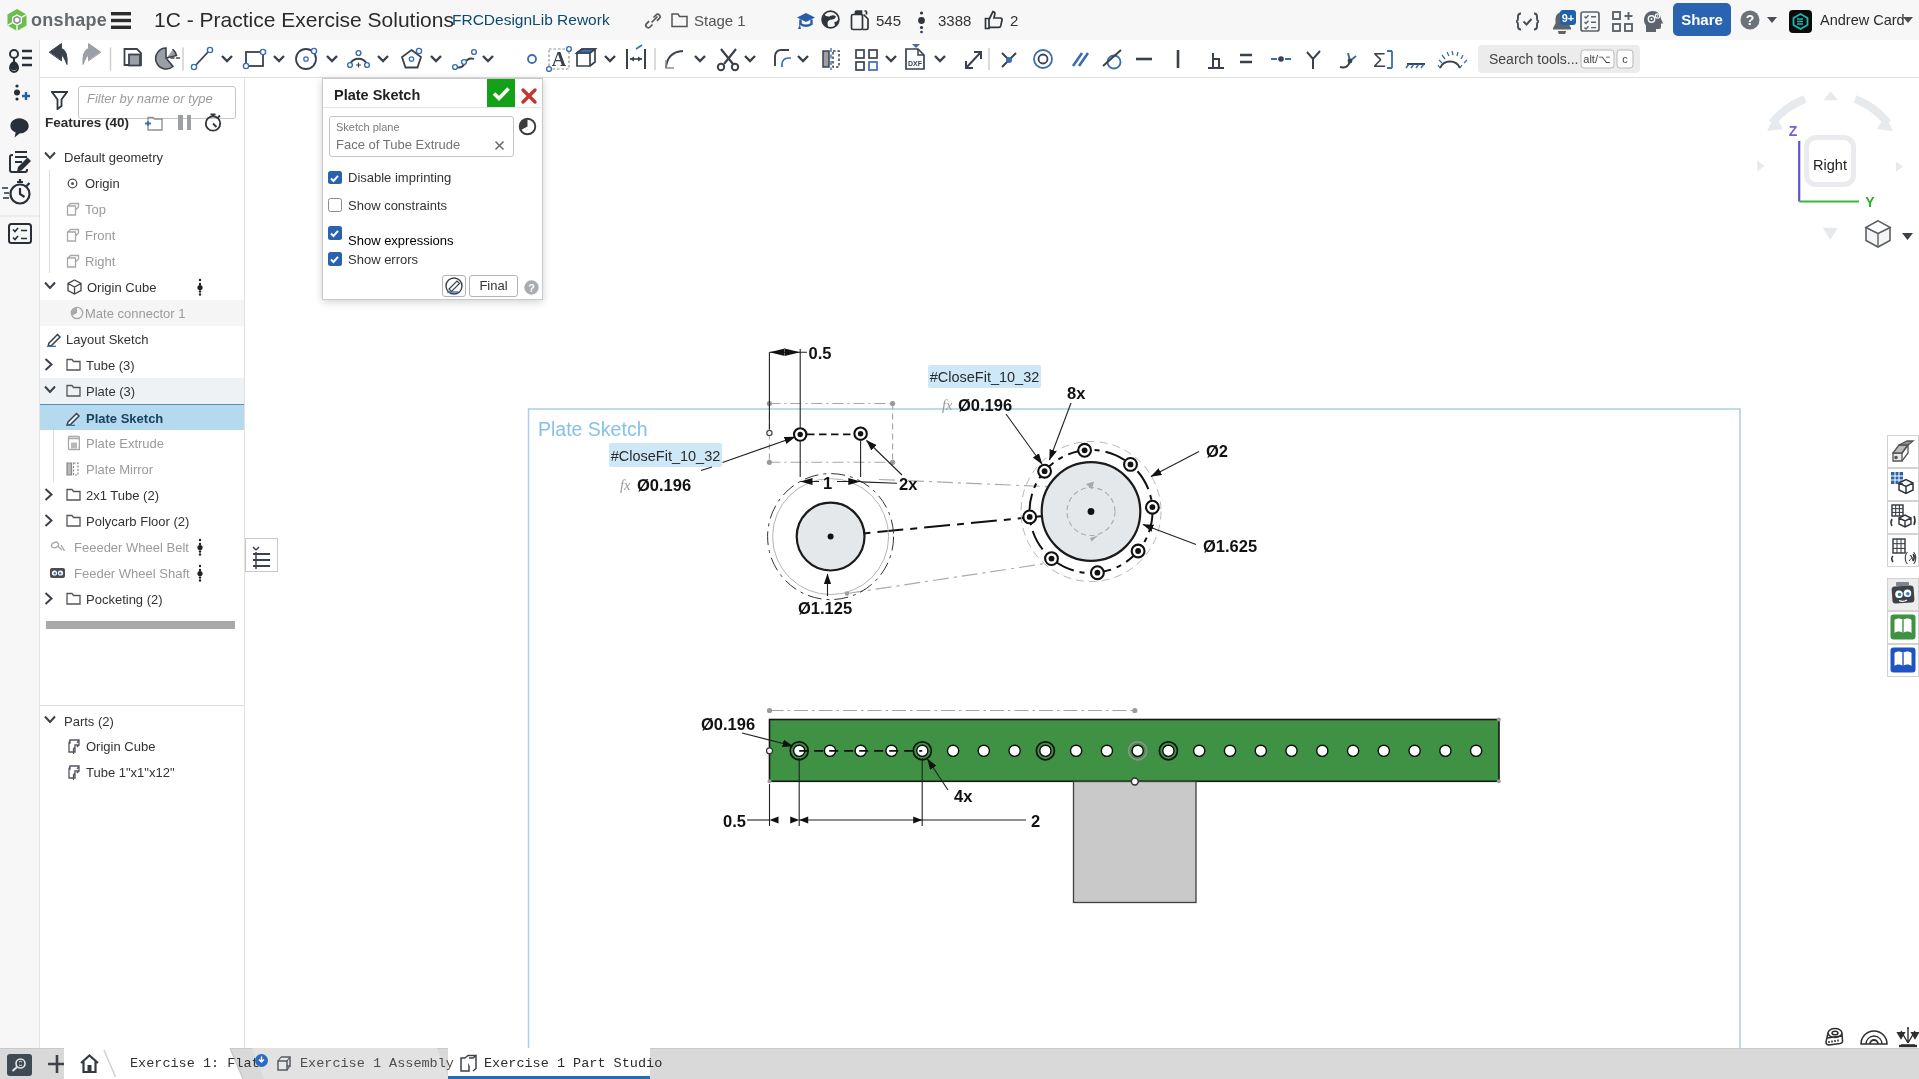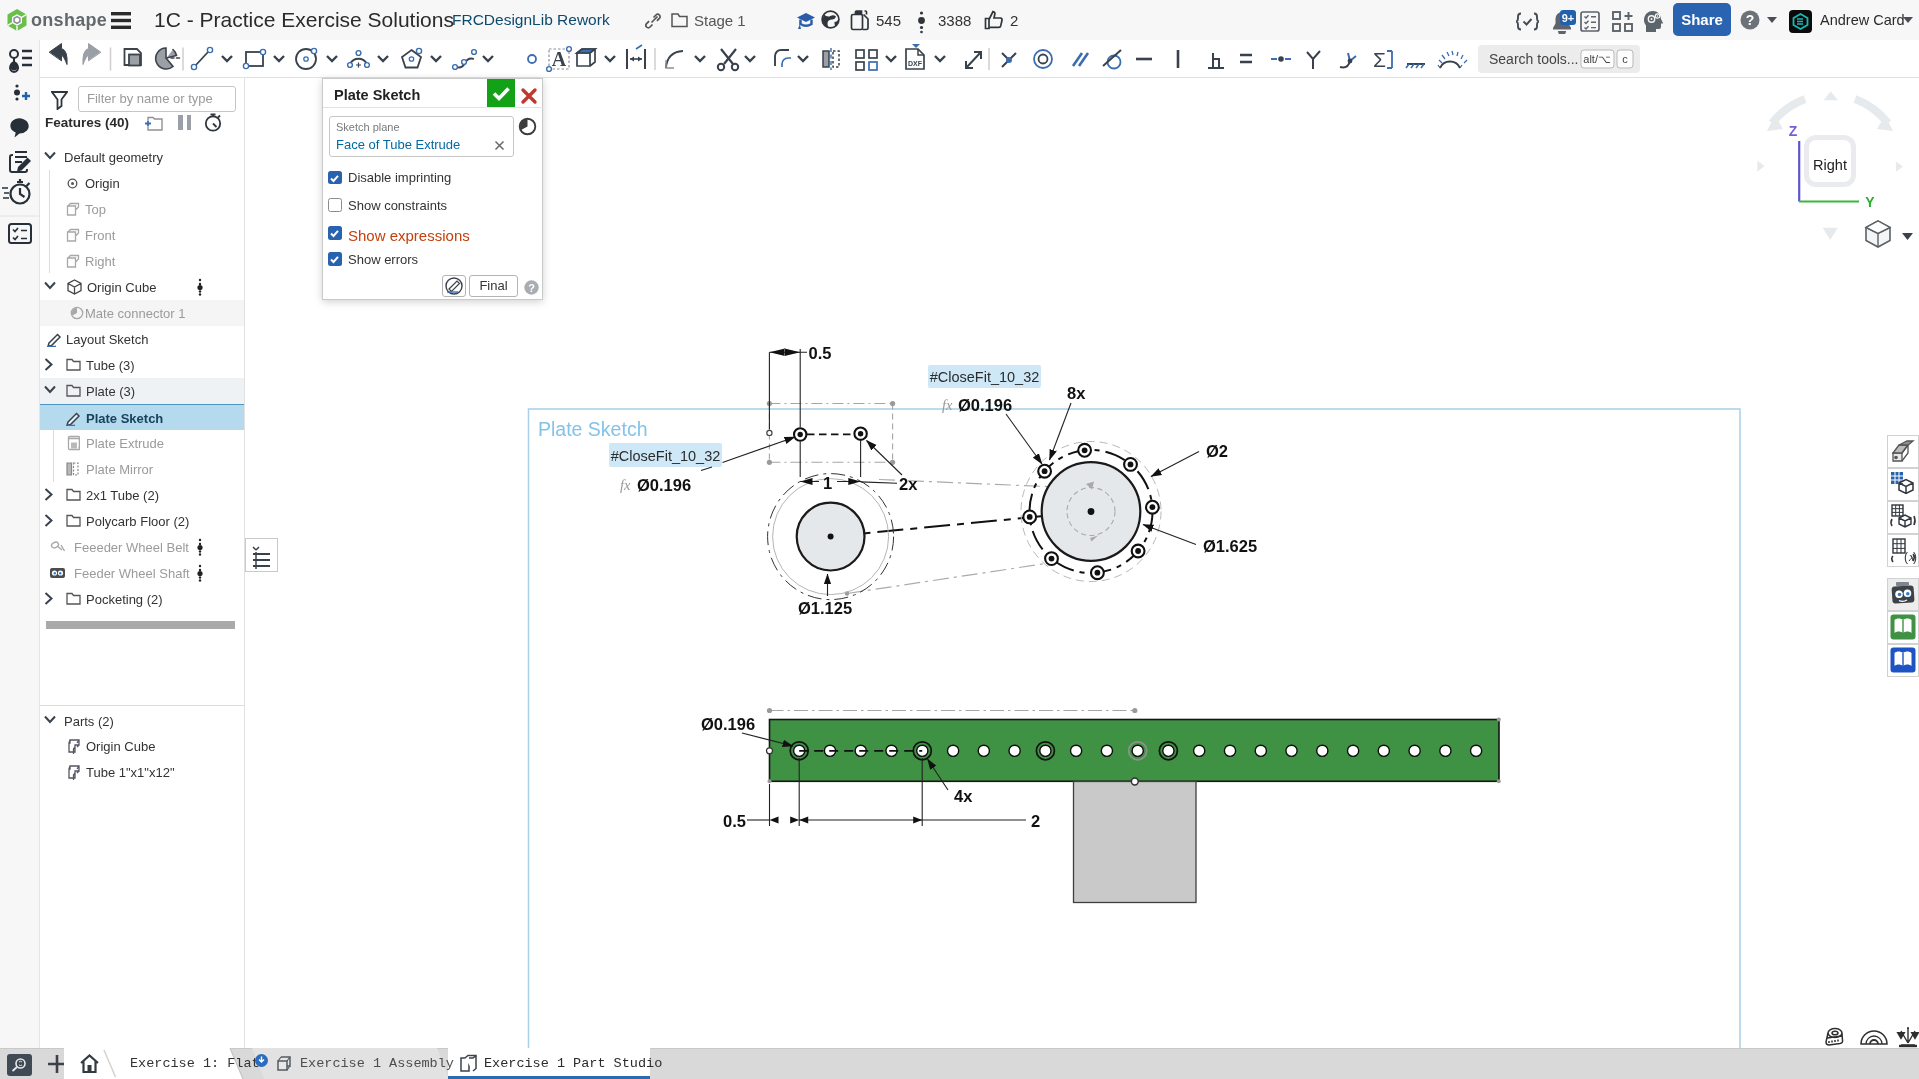--- a/index.html
+++ b/index.html
@@ -329,21 +329,21 @@
 <svg width="31" height="32" viewBox="0 0 31 32" fill="none" stroke="#39424c" stroke-width="1.8">
 <path d="M7 8 l3 3 M13 8 l-3 3" stroke-width="1.5"></path>
 <path d="M7 15 h17 M7 21 h17 M7 27 h17"></path>
 <path d="M10 13 v17" stroke-width="1.5"></path>
 </svg>
 </div>
 <div id="panel">
 <svg class="abs" style="left:11px;top:13px" width="17" height="19" viewBox="0 0 17 19" fill="none" stroke="#2f363d" stroke-width="1.8">
       <path d="M1 1 H16 L10.5 8.5 V15 L6.5 18 V8.5 Z"></path>
     </svg>
-<div class="abs" style="left:38px;top:8px;width:158px;height:26px;border:1px solid #c6c6c6;border-radius:3px;background:#fff;font-size:13px;color:#9b9b9b;line-height:24px;padding-left:8px">Filter by name or type</div>
+<div class="abs" style="left:38px;top:8px;width:158px;height:33px;border:1px solid #c6c6c6;border-radius:3px;background:#fff;font-size:13px;font-style:italic;color:#9b9b9b;line-height:24px;padding-left:8px">Filter by name or type</div>
 <span class="abs" style="left:5px;top:37px;font-size:13.5px;font-weight:bold;color:#2b2b2b">Features (40)</span>
 <svg class="abs" style="left:104px;top:38px" width="19" height="15" viewBox="0 0 19 15" fill="none" stroke="#8d9297" stroke-width="1.4">
       <path d="M4 4 V1.5 H9 L10.5 3 H18 V14 H4 V11"></path>
       <path d="M1 7.5 H7 M4 4.5 V10.5" stroke="#3b6db1" stroke-width="1.8"></path>
     </svg>
 <div class="abs" style="left:138px;top:37px;width:4.5px;height:15px;background:#9aa0a6"></div>
 <div class="abs" style="left:146.5px;top:37px;width:4.5px;height:15px;background:#9aa0a6"></div>
 <svg class="abs" style="left:164px;top:35px" width="18" height="19" viewBox="0 0 18 19" fill="none" stroke="#2f363d" stroke-width="1.8">
       <circle cx="9" cy="10.5" r="7.2"></circle>
       <path d="M6.5 1.5 h5 M9 3.3 v-1.8 M14 4.5 l2 -2 M9 10.5 l3.5 3.5"></path>
@@ -806,42 +806,42 @@
 <svg width="28" height="28" viewBox="0 0 28 28">
         <path d="M7 14.5 L12 19.5 L21.5 9.5" fill="none" stroke="#fff" stroke-width="3.6"></path>
       </svg>
 </div>
 <svg class="abs" style="left:197px;top:8px" width="18" height="18" viewBox="0 0 18 18">
       <path d="M3 3 L15 15 M15 3 L3 15" stroke="#c0392f" stroke-width="3.4" stroke-linecap="round"></path>
     </svg>
 <div class="abs" style="left:0;top:27.5px;width:221px;height:1px;background:#e3e3e3"></div>
 <div class="abs" style="left:6px;top:37px;width:185px;height:41px;border:1px solid #c6c6c6;border-radius:3px">
 <span class="abs" style="left:6px;top:4px;font-size:11px;color:#767a7e">Sketch plane</span>
-<span class="abs" style="left:6px;top:20px;font-size:13px;color:#0369a1">Face of Tube Extrude</span>
+<span class="abs" style="left:6px;top:20px;font-size:13px;color:#737373">Face of Tube Extrude</span>
 <svg class="abs" style="left:164px;top:23px" width="11" height="11" viewBox="0 0 11 11">
         <path d="M1.5 1.5 L9.5 9.5 M9.5 1.5 L1.5 9.5" stroke="#666" stroke-width="1.5"></path>
       </svg>
 </div>
 <svg class="abs" style="left:195px;top:38px" width="19" height="19" viewBox="0 0 19 19">
       <circle cx="9.5" cy="9.5" r="7.8" fill="none" stroke="#3c3c3c" stroke-width="1.9"></circle>
       <path d="M9.5 9.5 V2.2 A7.3 7.3 0 0 0 3 13 Z" fill="#3c3c3c"></path>
     </svg>
 <div class="chk c1" style="top:91.5px"><svg width="13" height="13" viewBox="0 0 13 13">
         <path d="M3 6.5 L5.5 9 L10 3.8" fill="none" stroke="#fff" stroke-width="2"></path>
       </svg></div>
 <div class="chk c0" style="top:119px"></div>
 <div class="chk c1" style="top:147px"><svg width="13" height="13" viewBox="0 0 13 13">
         <path d="M3 6.5 L5.5 9 L10 3.8" fill="none" stroke="#fff" stroke-width="2"></path>
       </svg></div>
 <div class="chk c1" style="top:173px"><svg width="13" height="13" viewBox="0 0 13 13">
         <path d="M3 6.5 L5.5 9 L10 3.8" fill="none" stroke="#fff" stroke-width="2"></path>
       </svg></div>
 <span class="abs" style="left:25px;top:91px;font-size:13px;color:#333">Disable imprinting</span>
 <span class="abs" style="left:25px;top:119px;font-size:13px;color:#333">Show constraints</span>
-<span class="abs" style="left:25px;top:148px;font-size:15px;color:#c2410c">Show expressions</span>
+<span class="abs" style="left:25px;top:154px;font-size:13px;color:#000000">Show expressions</span>
 <span class="abs" style="left:25px;top:173px;font-size:13px;color:#333">Show errors</span>
 <div class="abs" style="left:119px;top:196px;width:24px;height:22px;border:1px solid #b4b4b4;border-radius:3px">
 <svg width="22" height="20" viewBox="0 0 22 20">
         <circle cx="11" cy="10" r="8" fill="none" stroke="#39424c" stroke-width="1.4"></circle>
         <path d="M6 13 L14 5 L16.5 7.5 L8.5 15.5 Z" fill="#fff" stroke="#39424c" stroke-width="1.2"></path>
         <path d="M4 16 h11" stroke="#3b6db1" stroke-width="1.4"></path>
       </svg>
 </div>
 <div class="abs" style="left:146px;top:196px;width:49px;height:22px;border:1px solid #b4b4b4;border-radius:3px;font-size:13px;color:#333;text-align:center;line-height:20px">Final</div>
 <svg class="abs" style="left:201px;top:201px" width="15" height="15" viewBox="0 0 15 15">

